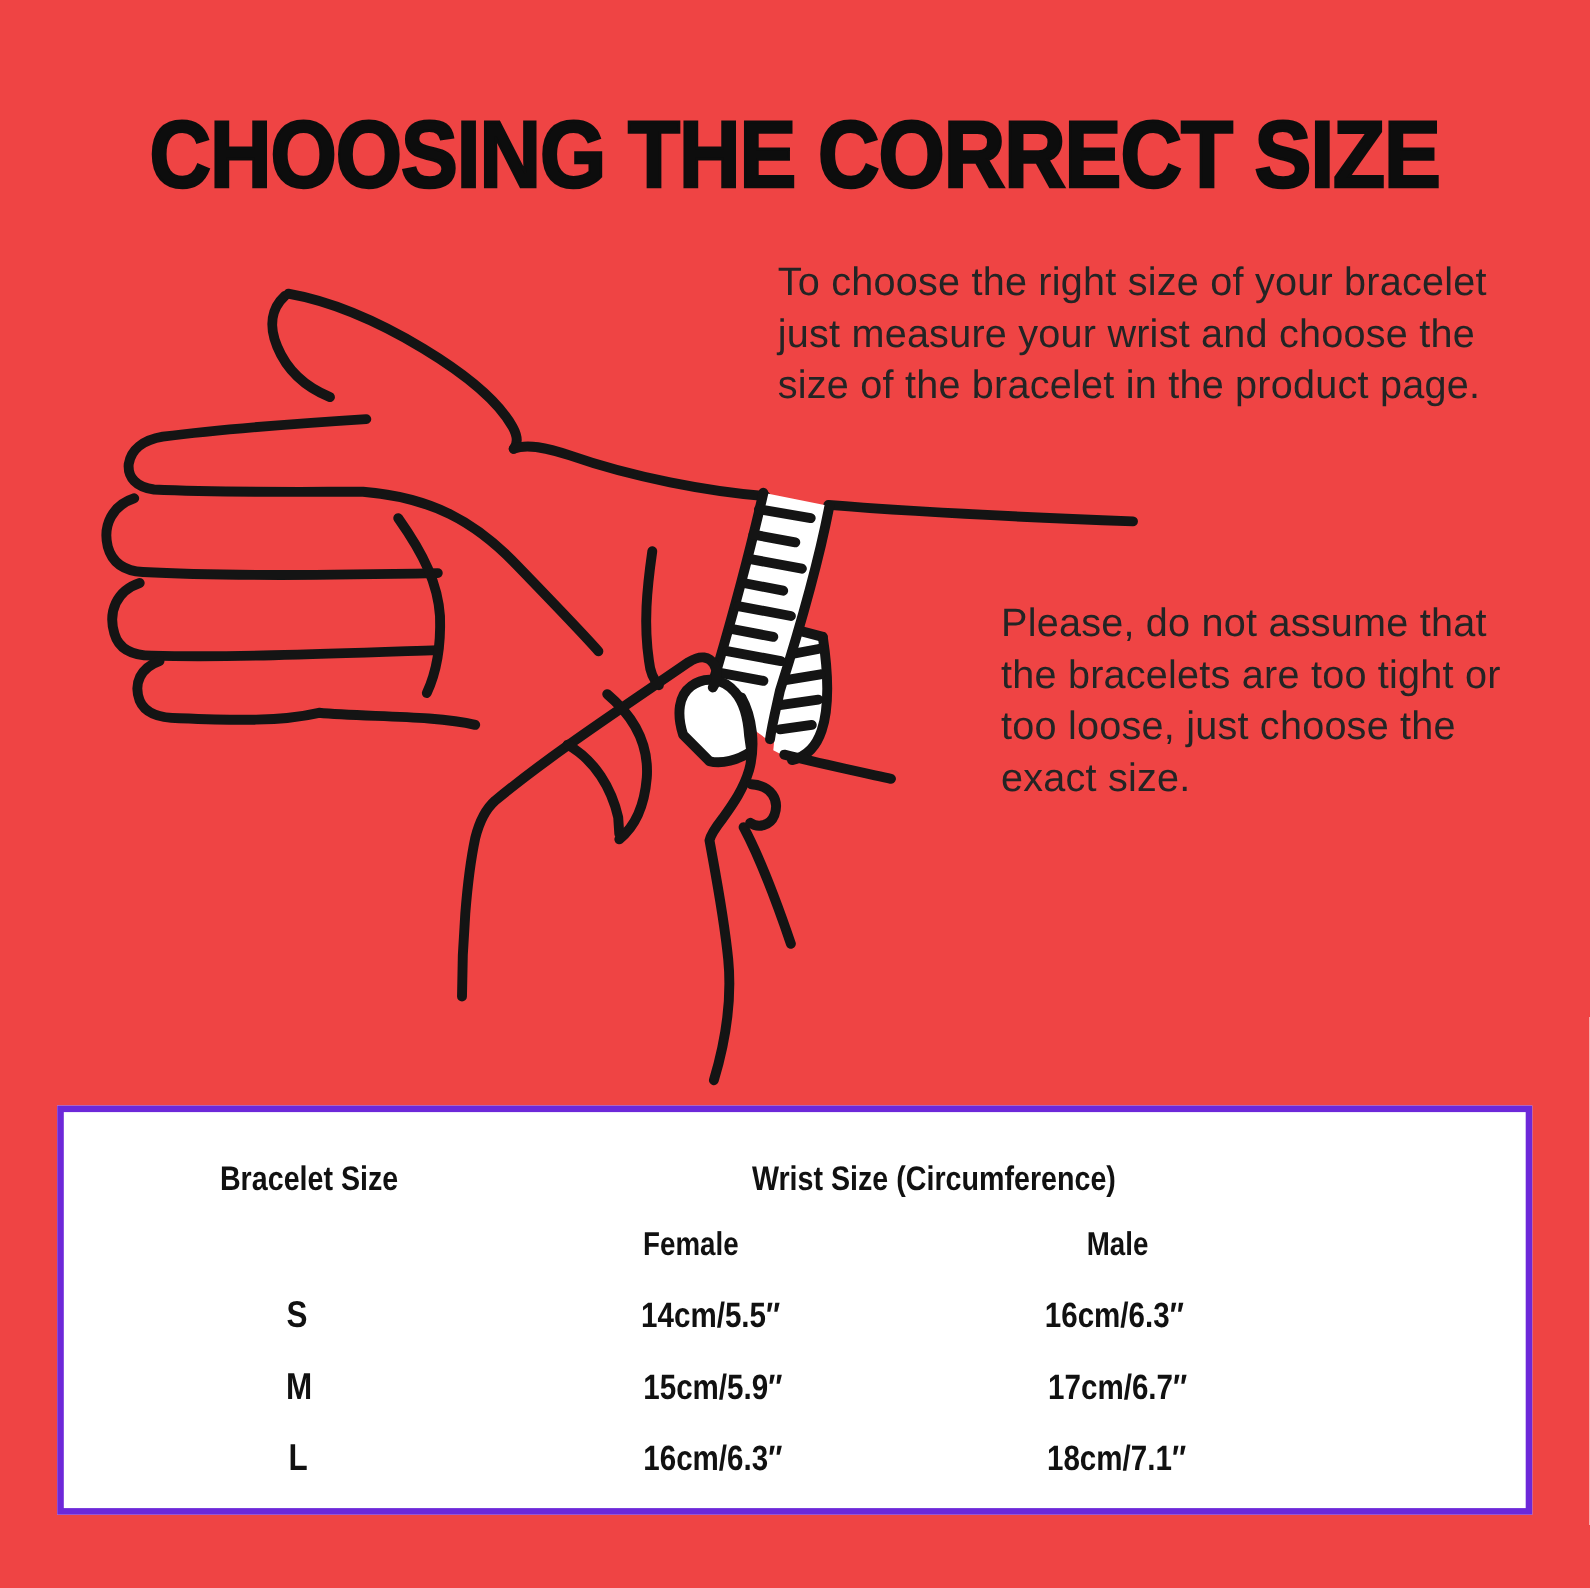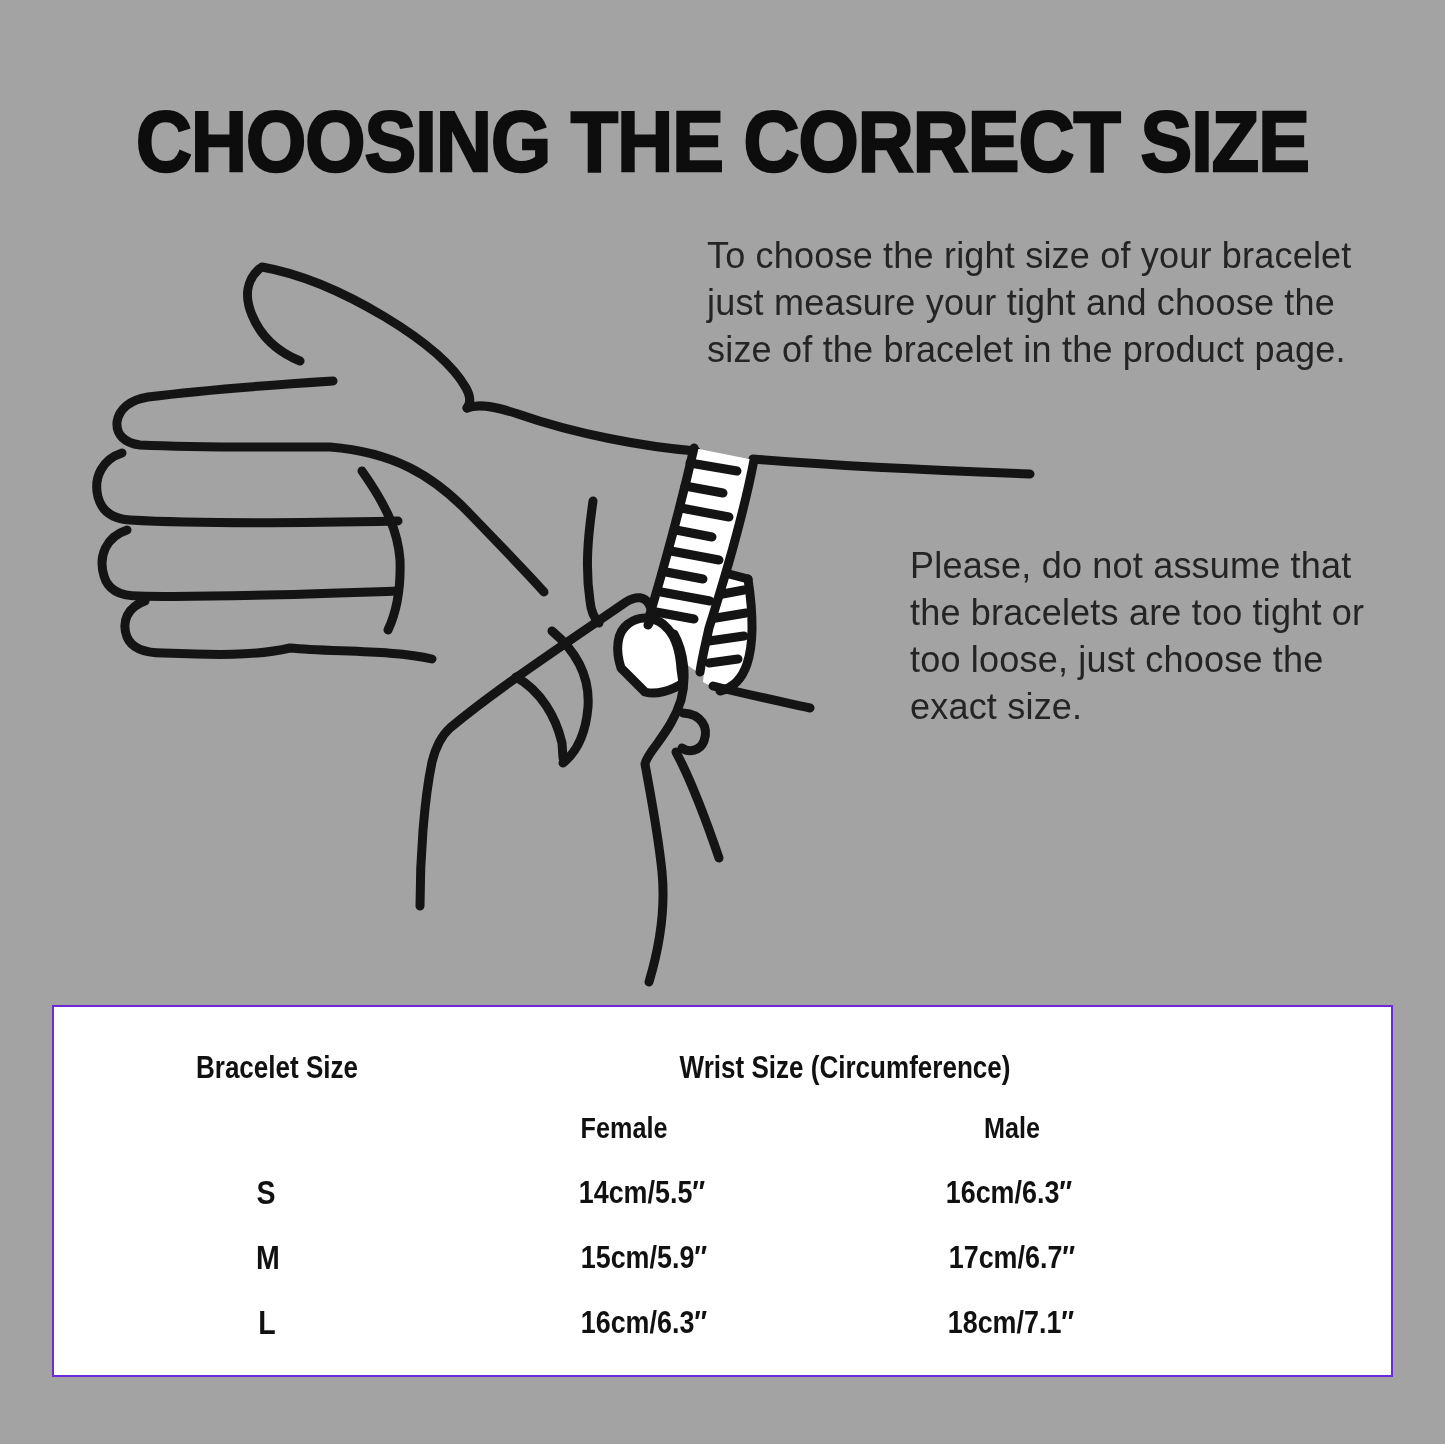--- a/index.html
+++ b/index.html
@@ -1,58 +1,58 @@
 <!DOCTYPE html>
 <html><head>
 <meta charset="utf-8">
 <style>
   html,body { margin:0; padding:0; background:#ffffff; }
   .page {
     position:relative; width:1445px; height:1444px;
-    background:#a3a3a3; overflow:hidden;
+    background:#ef4444; overflow:hidden;
     font-family:"Liberation Sans", sans-serif;
     color:#1f1f1f;
   }
   .title {
     position:absolute; top:92px; left:0; width:1445px;
     text-align:center; font-size:86px; font-weight:700;
     letter-spacing:-1px; color:#0d0d0d; white-space:nowrap;
     transform:scaleX(0.90); transform-origin:50% 50%;
     -webkit-text-stroke:2.5px #0d0d0d;
   }
   .para {
     position:absolute; font-size:36px; line-height:47px;
     color:#242424; white-space:pre-line; letter-spacing:0.2px;
   }
   .intro { left:707px; top:232px; width:660px; }
   .note  { left:877px; top:542px; width:480px;margin-left:33px; }
   .illo  { position:absolute; left:60px; top:240px; width:1000px; height:780px; }
 
   .size-table {
     position:absolute; left:52px; top:1005px; width:1341px; height:372px;
-    box-sizing:border-box; border:2px solid #6d28d9; background:#ffffff;
+    box-sizing:border-box; border:6px solid #6d28d9; background:#ffffff;
   }
   .t-cell {
     position:absolute; transform:translate(-50%,-50%) scaleX(0.84);
     font-weight:700; white-space:nowrap; color:#111111;
   }
   .t-head  { font-size:31px; }
   .t-sub   { font-size:30px; }
   .t-size  { font-size:34px; }
   .t-val   { font-size:32px; }
 </style>
 </head>
 <body>
 
 <div class="page">
 
   <div class="title">CHOOSING THE CORRECT SIZE</div>
 
   <div class="para intro">To choose the right size of your bracelet
-just measure your tight and choose the
+just measure your wrist and choose the
 size of the bracelet in the product page.</div>
 
   <div class="para note">Please, do not assume that
 the bracelets are too tight or
 too loose, just choose the
 exact size.</div>
 
   <svg class="illo" viewBox="60 240 1000 780" xmlns="http://www.w3.org/2000/svg">
     <g fill="none" stroke="#141414" stroke-width="9" stroke-linecap="round" stroke-linejoin="round">
 

